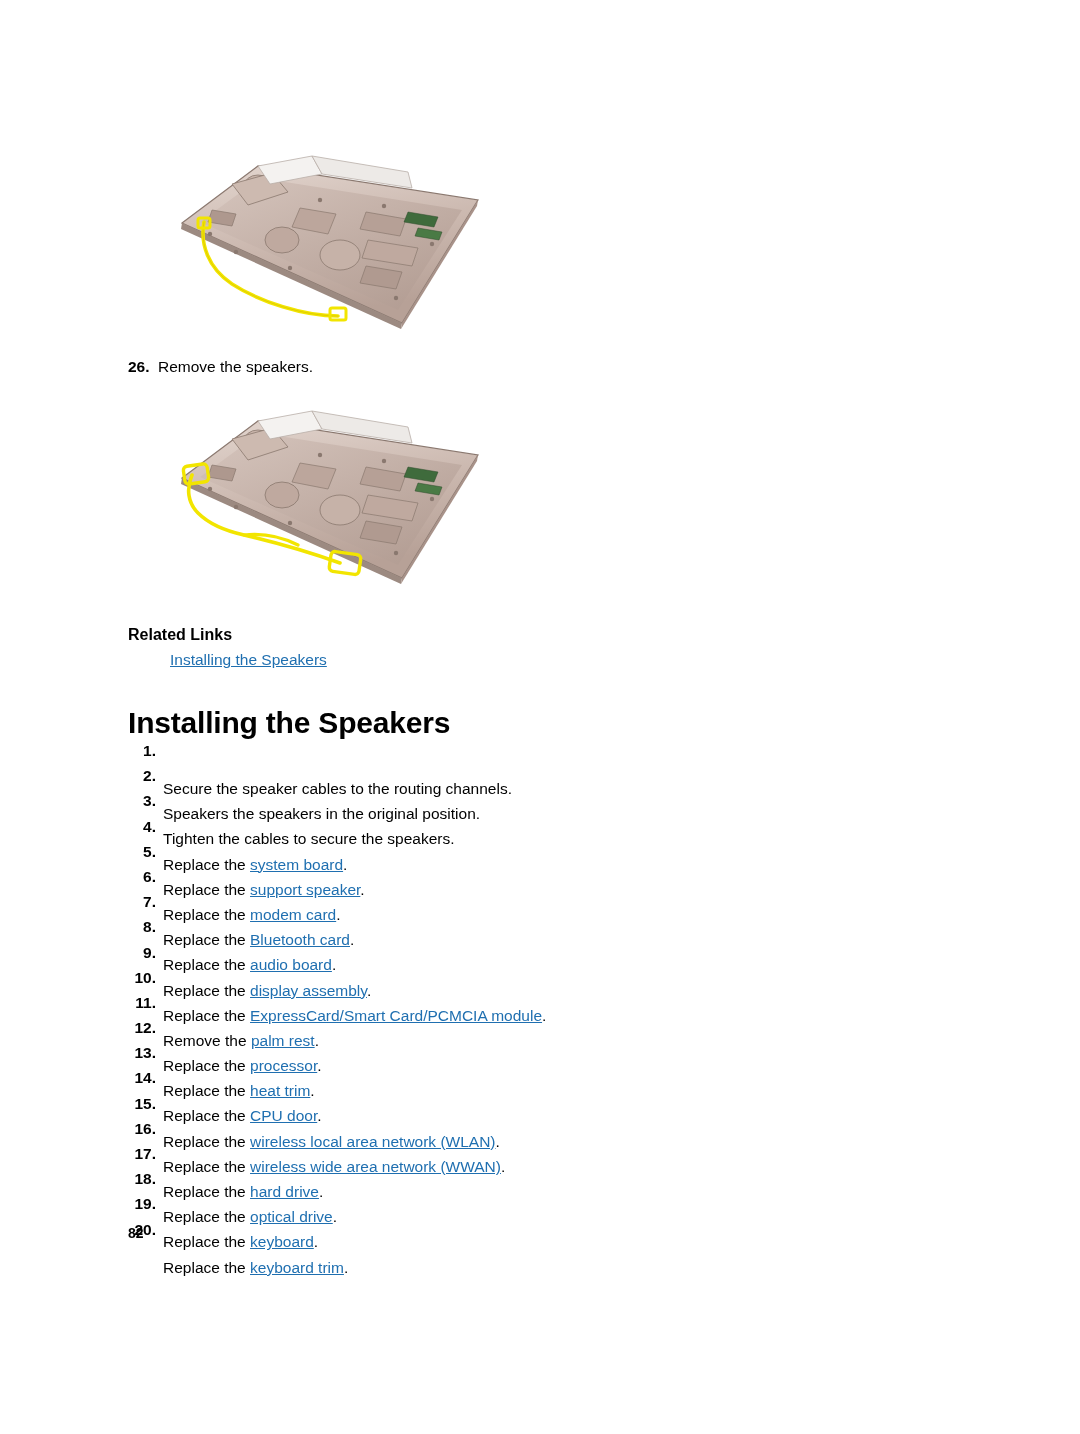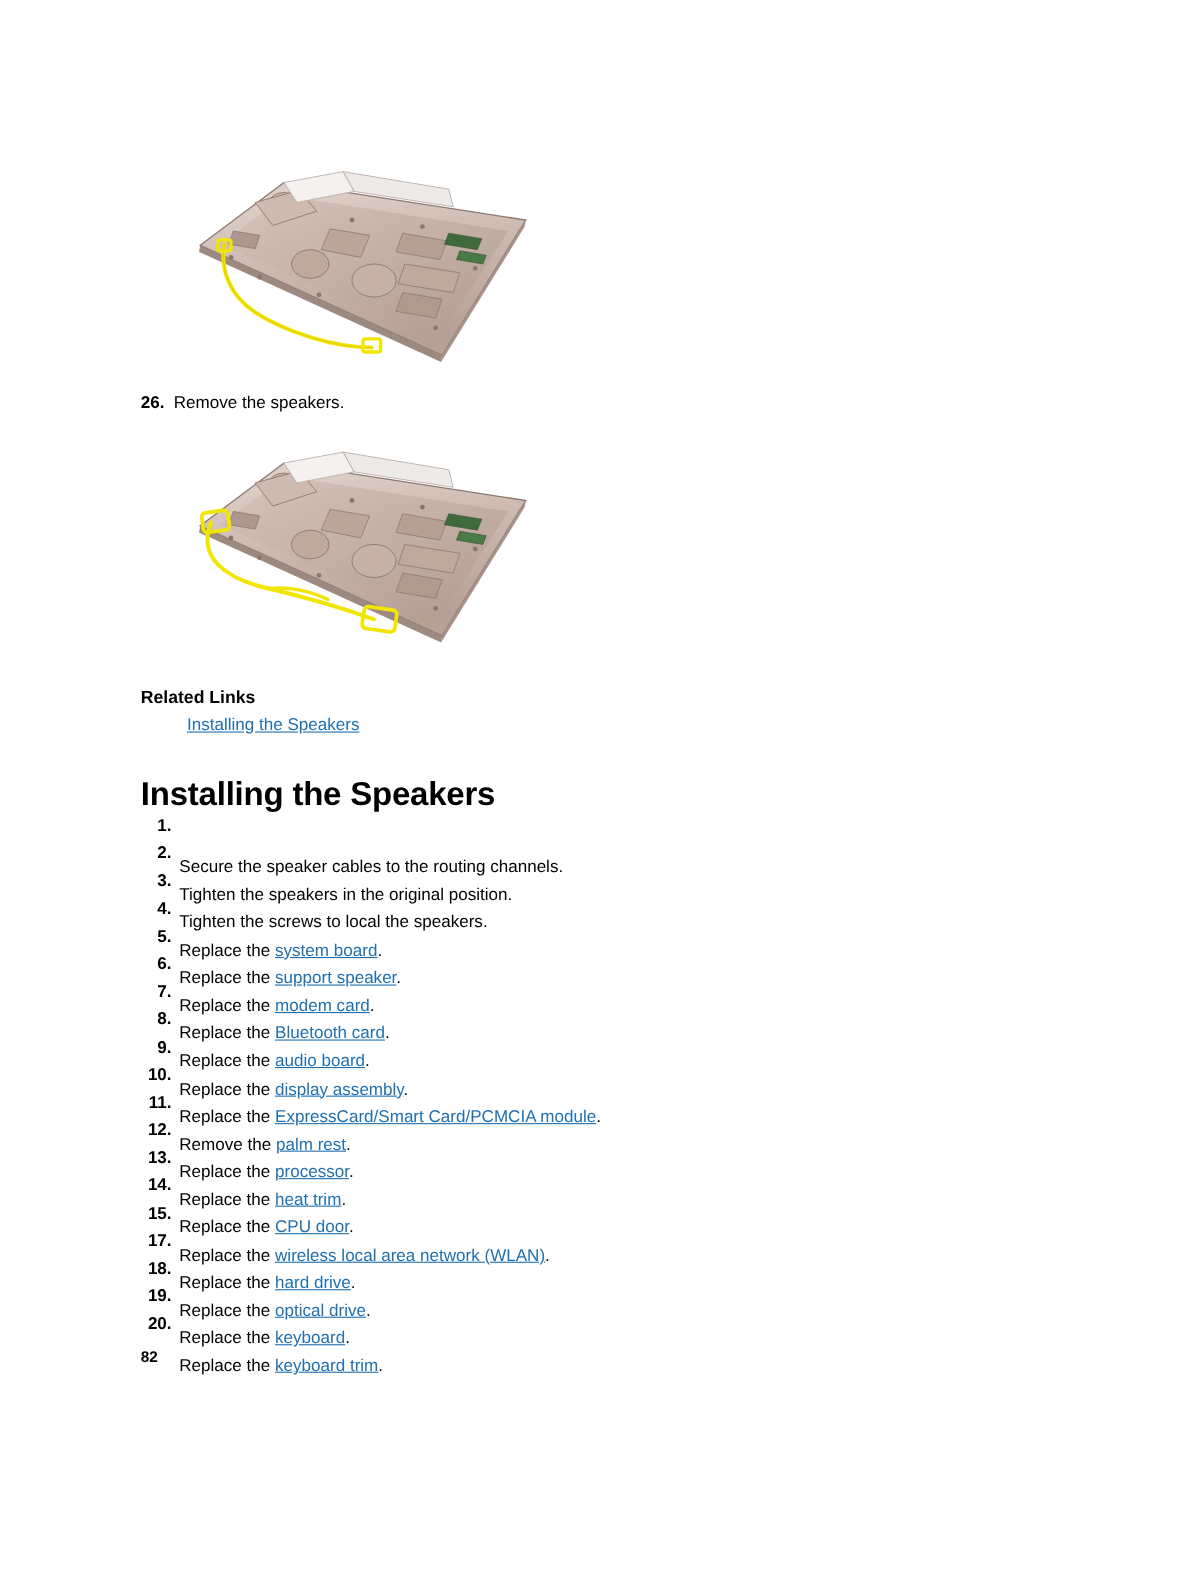--- a/index.html
+++ b/index.html
@@ -241,25 +241,25 @@
 
   <h1 class="section-title">Installing the Speakers</h1>
 
   <div class="steps" id="steps-container">
       <div class="row">
         <span class="n">1.</span>
         <span class="t">Secure the speaker cables to the routing channels.</span>
       </div>
       <div class="row">
         <span class="n">2.</span>
-        <span class="t">Tighten the speakers in the original position.</span>
+        <span class="t">Speakers the speakers in the original position.</span>
       </div>
       <div class="row">
         <span class="n">3.</span>
-        <span class="t">Tighten the screws to local the speakers.</span>
+        <span class="t">Tighten the cables to secure the speakers.</span>
       </div>
       <div class="row">
         <span class="n">4.</span>
         <span class="t">Replace the <a class="link" href="#">system board</a>.</span>
       </div>
       <div class="row">
         <span class="n">5.</span>
         <span class="t">Replace the <a class="link" href="#">support speaker</a>.</span>
       </div>
       <div class="row">
@@ -296,20 +296,24 @@
       </div>
       <div class="row">
         <span class="n">14.</span>
         <span class="t">Replace the <a class="link" href="#">CPU door</a>.</span>
       </div>
       <div class="row">
         <span class="n">15.</span>
         <span class="t">Replace the <a class="link" href="#">wireless local area network (WLAN)</a>.</span>
       </div>
       <div class="row">
+        <span class="n">16.</span>
+        <span class="t">Replace the <a class="link" href="#">wireless wide area network (WWAN)</a>.</span>
+      </div>
+      <div class="row">
         <span class="n">17.</span>
         <span class="t">Replace the <a class="link" href="#">hard drive</a>.</span>
       </div>
       <div class="row">
         <span class="n">18.</span>
         <span class="t">Replace the <a class="link" href="#">optical drive</a>.</span>
       </div>
       <div class="row">
         <span class="n">19.</span>
         <span class="t">Replace the <a class="link" href="#">keyboard</a>.</span>

